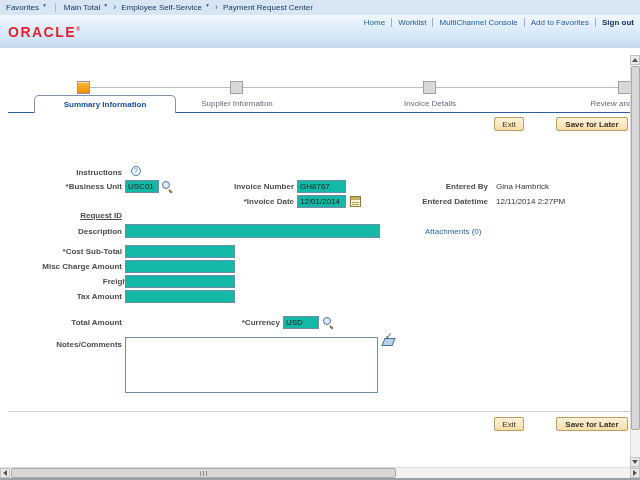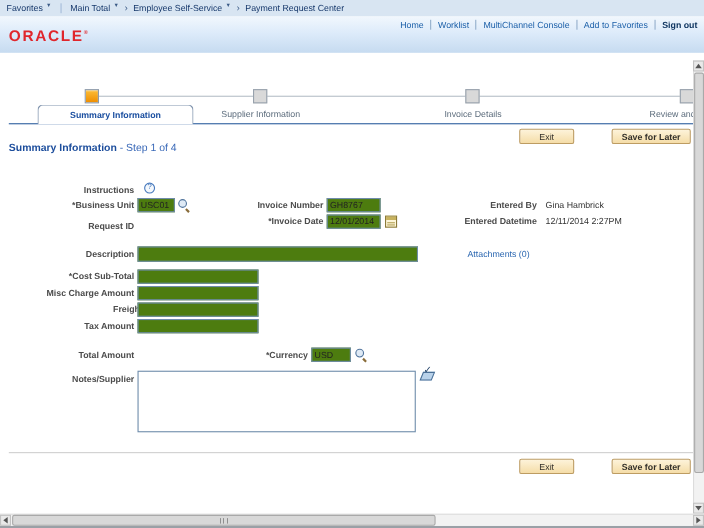--- a/index.html
+++ b/index.html
@@ -45,37 +45,37 @@
     color:#1b4fa0; cursor:pointer; }
   #tab-underline { position:absolute; left:8px; top:112px; width:622px; height:1px; background:#2d5f9e; z-index:2; }
   .step-label { position:absolute; top:99px; transform:translateX(-50%); font-size:8px;
     color:#5c6c7c; white-space:nowrap; z-index:1; cursor:pointer; }
 
   
   .ps-btn { position:absolute; height:14px; background:linear-gradient(180deg,#fdf3da,#f5dda8);
     border:1px solid #bd9c62; border-radius:2px; font-size:8px; color:#33302a;
     display:flex; align-items:center; justify-content:center; cursor:pointer;
     font-family:inherit; padding:0; }
-  .btn-exit { left:472px; width:50px; }
+  .btn-exit { left:494px; width:30px; }
   .btn-save { left:556px; width:72px;font-weight:bold; }
   .row-top { top:117px; }  .row-bottom { top:417px; }
 
   
   #heading { position:absolute; left:8px; top:129px; font-size:9.5px; white-space:nowrap; }
   .h-main { font-weight:bold; color:#1c4d9c; }
   .h-step { color:#3a69b8; }
 
   
   .lbl { position:absolute; font-size:8px; font-weight:bold; color:#4c4c4c; text-align:right; white-space:nowrap; }
   .c1 { left:0; width:122px; }
   .c2 { left:160px; width:134px; }
   .c2b { left:160px; width:120px; }
   .c3 { left:380px; width:108px; }
   .val { position:absolute; font-size:8px; color:#333; white-space:nowrap; }
-  .inp { position:absolute; height:13px; border:1px solid #6f8cab; background:#4d7c0f; font-size:8px;
+  .inp { position:absolute; height:13px; border:1px solid #6f8cab; background:#14b8a6; font-size:8px;
     padding:0 2px; font-family:inherit; color:#222; }
   .ta { position:absolute; border:1px solid #6f8cab; background:#fff; resize:none;
     font-family:inherit; font-size:8px; color:#222; }
   .link { position:absolute; font-size:8px; color:#2a66b0; cursor:pointer; white-space:nowrap; }
 
   
   .help-ic { position:absolute; left:131px; top:166px; width:10px; height:10px; border:1px solid #4779bd;
     border-radius:50%; color:#4779bd; font-size:7px; line-height:8px; text-align:center; cursor:pointer;
     background:#f4f8fc; }
   .mag { position:absolute; width:11px; height:11px; cursor:pointer; }
@@ -169,39 +169,35 @@
 
   <div id="tab-active">Summary Information</div>
   <div id="tab-underline"></div>
   <span class="step-label" style="left:237px;">Supplier Information</span>
   <span class="step-label" style="left:430px;">Invoice Details</span>
   <span class="step-label" style="left:625px;">Review and Submit</span>
 
   <button class="ps-btn btn-exit row-top">Exit</button>
   <button class="ps-btn btn-save row-top">Save for Later</button>
 
-  <div id="heading">
-    <span class="h-main">Summary Information</span>
-    <span class="h-step">- Step 1 of 4</span>
-  </div>
 
   <span class="lbl c1" style="top:168px;">Instructions</span>
   <span class="help-ic">?</span>
 
   <span class="lbl c1" style="top:182px;">*Business Unit</span>
   <input class="inp" style="left: 125px; top: 180px; width: 34px;" value="USC01">
   <span class="mag" style="left:162px;top:181px;"></span>
 
   <span class="lbl c2" style="top:182px;">Invoice Number</span>
   <input class="inp" style="left: 297px; top: 180px; width: 49px;" value="GH8767">
 
   <span class="lbl c3" style="top:182px;">Entered By</span>
   <span class="val" style="left:496px;top:182px;">Gina Hambrick</span>
 
-  <span class="lbl c1" style="top:201px;">Request ID</span>
+  <span class="lbl c1" style="top:211px;text-decoration:underline;">Request ID</span>
 
   <span class="lbl c2" style="top:197px;">*Invoice Date</span>
   <input class="inp" style="left: 297px; top: 195px; width: 49px;" value="12/01/2014">
   <span class="cal" style="left:350px;top:196px;"></span>
 
   <span class="lbl c3" style="top:197px;">Entered Datetime</span>
   <span class="val" style="left:496px;top:197px;">12/11/2014 2:27PM</span>
 
   <span class="lbl c1" style="top:227px;">Description</span>
   <input class="inp" style="left: 125px; top: 224px; width: 255px; height: 14px;" value="">
@@ -219,21 +215,21 @@
 
   <span class="lbl c1" style="top:292px;">Tax Amount</span>
   <input class="inp" style="left: 125px; top: 290px; width: 110px;" value="">
 
   <span class="lbl c1" style="top:318px;">Total Amount</span>
 
   <span class="lbl c2b" style="top:318px;">*Currency</span>
   <input class="inp" style="left: 283px; top: 316px; width: 36px;" value="USD">
   <span class="mag" style="left:323px;top:317px;"></span>
 
-  <span class="lbl c1" style="top:340px;">Notes/Supplier</span>
+  <span class="lbl c1" style="top:340px;">Notes/Comments</span>
   <textarea class="ta" style="left: 125px; top: 337px; width: 253px; height: 56px;"></textarea>
   <span class="spell" style="left:382px;top:335px;">
     <span class="spell-check">✓</span>
   </span>
 
   <div id="divider"></div>
 
   <button class="ps-btn btn-exit row-bottom">Exit</button>
   <button class="ps-btn btn-save row-bottom">Save for Later</button>
 

